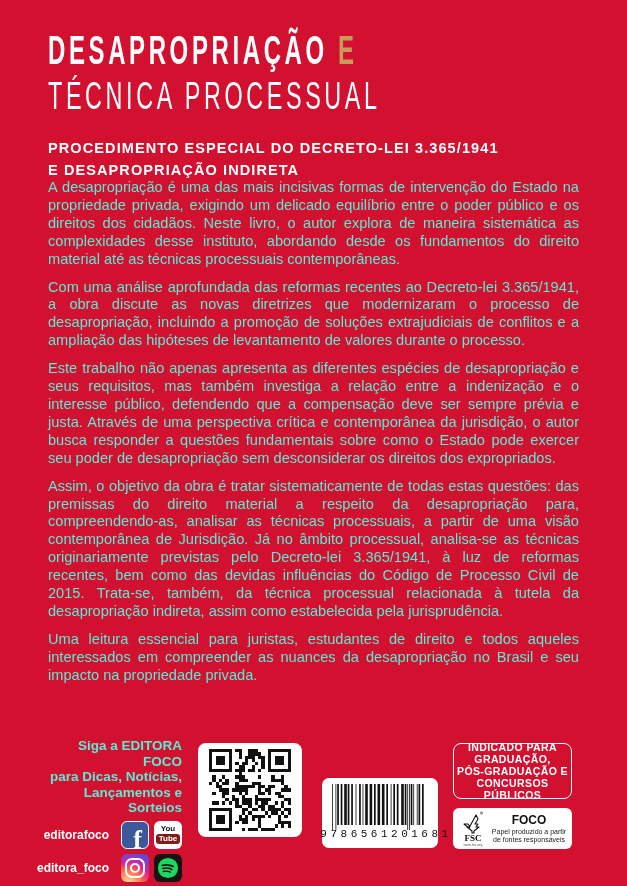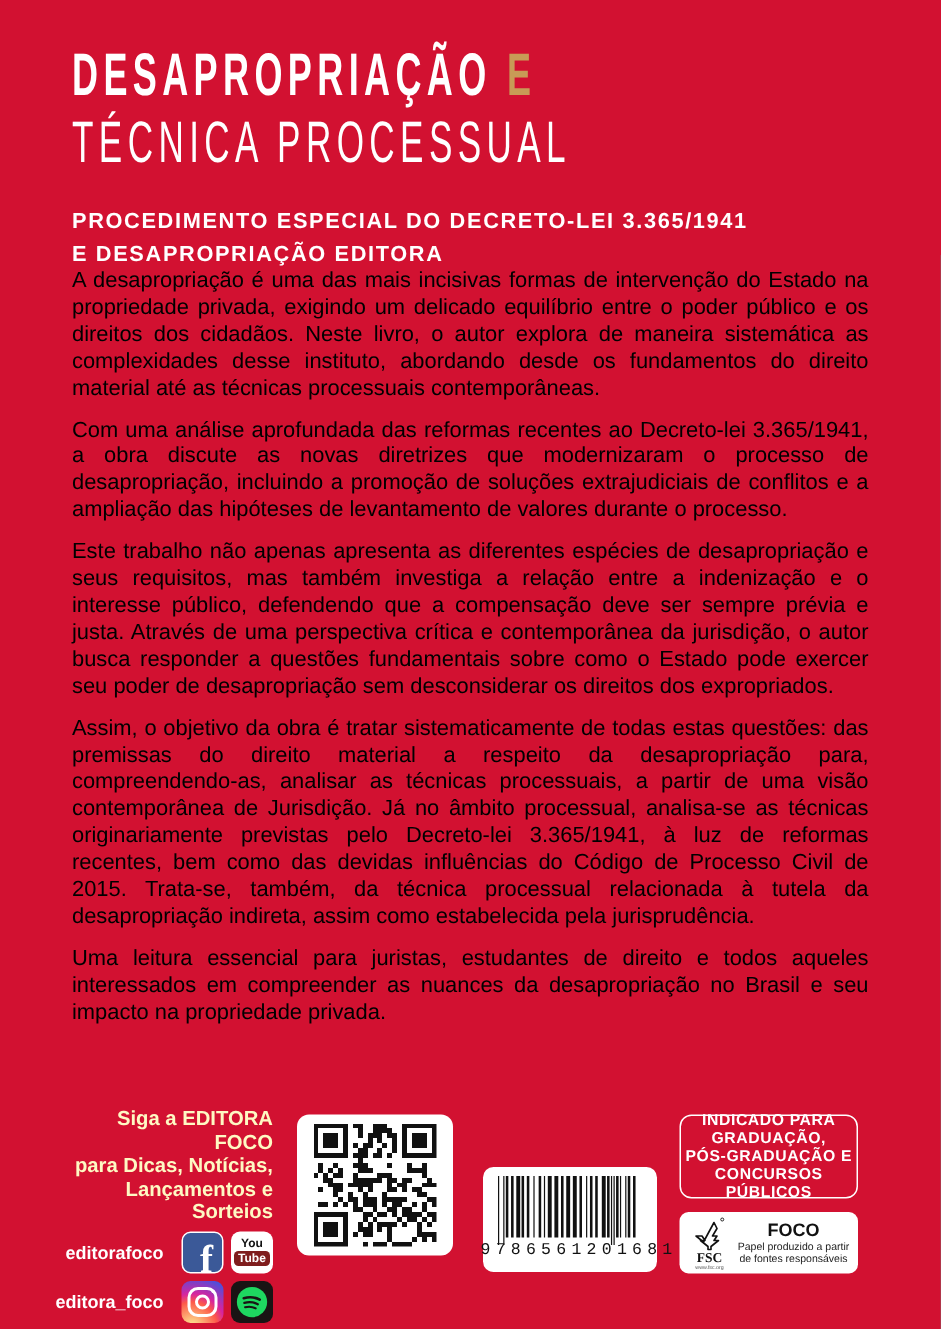--- a/index.html
+++ b/index.html
@@ -17,27 +17,27 @@
   
   .header{position:absolute;left:48px;top:30px;}
   .title-line{white-space:nowrap;transform:scaleX(0.60);transform-origin:left top;color:#fff;}
   .title-line1{font-size:40px;font-weight:700;letter-spacing:6px;line-height:1.0;}
   .title-line2{font-size:39px;font-weight:400;letter-spacing:6px;line-height:1.0;margin-top:6px;}
   .title-accent{color:var(--gold);}
   .subtitle{margin-top:22px;font-size:14.5px;font-weight:700;letter-spacing:1.1px;line-height:22px;color:#fff;}
   
   .body-copy{position:absolute;left:48px;top:179px;width:531px;}
   .body-copy p{
-    font-size:14.6px;line-height:17.9px;text-align:justify;color:#000000;
+    font-size:14.6px;line-height:17.9px;text-align:justify;color:#5eead4;
     margin-bottom:10px;
   }
   
   .footer{position:absolute;left:0;top:736px;width:627px;height:120px;}
   .social-block{position:absolute;left:40px;top:2px;width:142px;text-align:right;}
-  .social-heading div{font-size:13.5px;font-weight:700;line-height:15.5px;color:#fef9c3;}
+  .social-heading div{font-size:13.5px;font-weight:700;line-height:15.5px;color:#5eead4;}
   .handle-row{display:flex;justify-content:flex-end;align-items:center;margin-top:5px;height:28px;}
   .handle-label{font-size:12px;font-weight:700;color:#fff;margin-right:7px;}
   .app-icon{width:28px;height:28px;border-radius:6px;margin-left:5px;position:relative;overflow:hidden;flex:0 0 auto;}
   .icon-facebook{background:#3b5998;border:1.5px solid #fff;}
   .icon-facebook .fb-f{position:absolute;right:6px;bottom:-7px;color:#fff;font-weight:700;font-size:26px;font-family:"Liberation Serif",serif;}
   .icon-youtube{background:#fff;display:flex;flex-direction:column;align-items:center;justify-content:center;}
   .yt-you{font-size:8px;font-weight:700;color:#111;line-height:8px;}
   .yt-tube{background:#7f1d1d;color:#fff;font-size:8px;font-weight:700;line-height:10px;padding:0 3px;border-radius:3px;margin-top:1px;}
   .icon-instagram{background:radial-gradient(circle at 25% 110%, #fdf497 0%, #fd5949 45%, #d6249f 60%, #285AEB 100%);}
   .ig-frame{position:absolute;inset:4px;border:2px solid #fff;border-radius:7px;}
@@ -75,21 +75,21 @@
 <div class="page">
 
   <div class="header">
     <div class="title-line title-line1">
       <span>DESAPROPRIAÇÃO</span>
       <span class="title-accent">E</span>
     </div>
     <div class="title-line title-line2">TÉCNICA PROCESSUAL</div>
     <div class="subtitle">
       <div>PROCEDIMENTO ESPECIAL DO DECRETO-LEI 3.365/1941</div>
-      <div>E DESAPROPRIAÇÃO EDITORA</div>
+      <div>E DESAPROPRIAÇÃO INDIRETA</div>
     </div>
   </div>
 
   <div class="body-copy">
       <p>A desapropriação é uma das mais incisivas formas de intervenção do Estado na propriedade privada, exigindo um delicado equilíbrio entre o poder público e os direitos dos cidadãos. Neste livro, o autor explora de maneira sistemática as complexidades desse instituto, abordando desde os fundamentos do direito material até as técnicas processuais contemporâneas.</p>
       <p>Com uma análise aprofundada das reformas recentes ao Decreto-lei 3.365/1941, a obra discute as novas diretrizes que modernizaram o processo de desapropriação, incluindo a promoção de soluções extrajudiciais de conflitos e a ampliação das hipóteses de levantamento de valores durante o processo.</p>
       <p>Este trabalho não apenas apresenta as diferentes espécies de desapropriação e seus requisitos, mas também investiga a relação entre a indenização e o interesse público, defendendo que a compensação deve ser sempre prévia e justa. Através de uma perspectiva crítica e contemporânea da jurisdição, o autor busca responder a questões fundamentais sobre como o Estado pode exercer seu poder de desapropriação sem desconsiderar os direitos dos expropriados.</p>
       <p>Assim, o objetivo da obra é tratar sistematicamente de todas estas questões: das premissas do direito material a respeito da desapropriação para, compreendendo-as, analisar as técnicas processuais, a partir de uma visão contemporânea de Jurisdição. Já no âmbito processual, analisa-se as técnicas originariamente previstas pelo Decreto-lei 3.365/1941, à luz de reformas recentes, bem como das devidas influências do Código de Processo Civil de 2015. Trata-se, também, da técnica processual relacionada à tutela da desapropriação indireta, assim como estabelecida pela jurisprudência.</p>
       <p>Uma leitura essencial para juristas, estudantes de direito e todos aqueles interessados em compreender as nuances da desapropriação no Brasil e seu impacto na propriedade privada.</p>
     </div>

